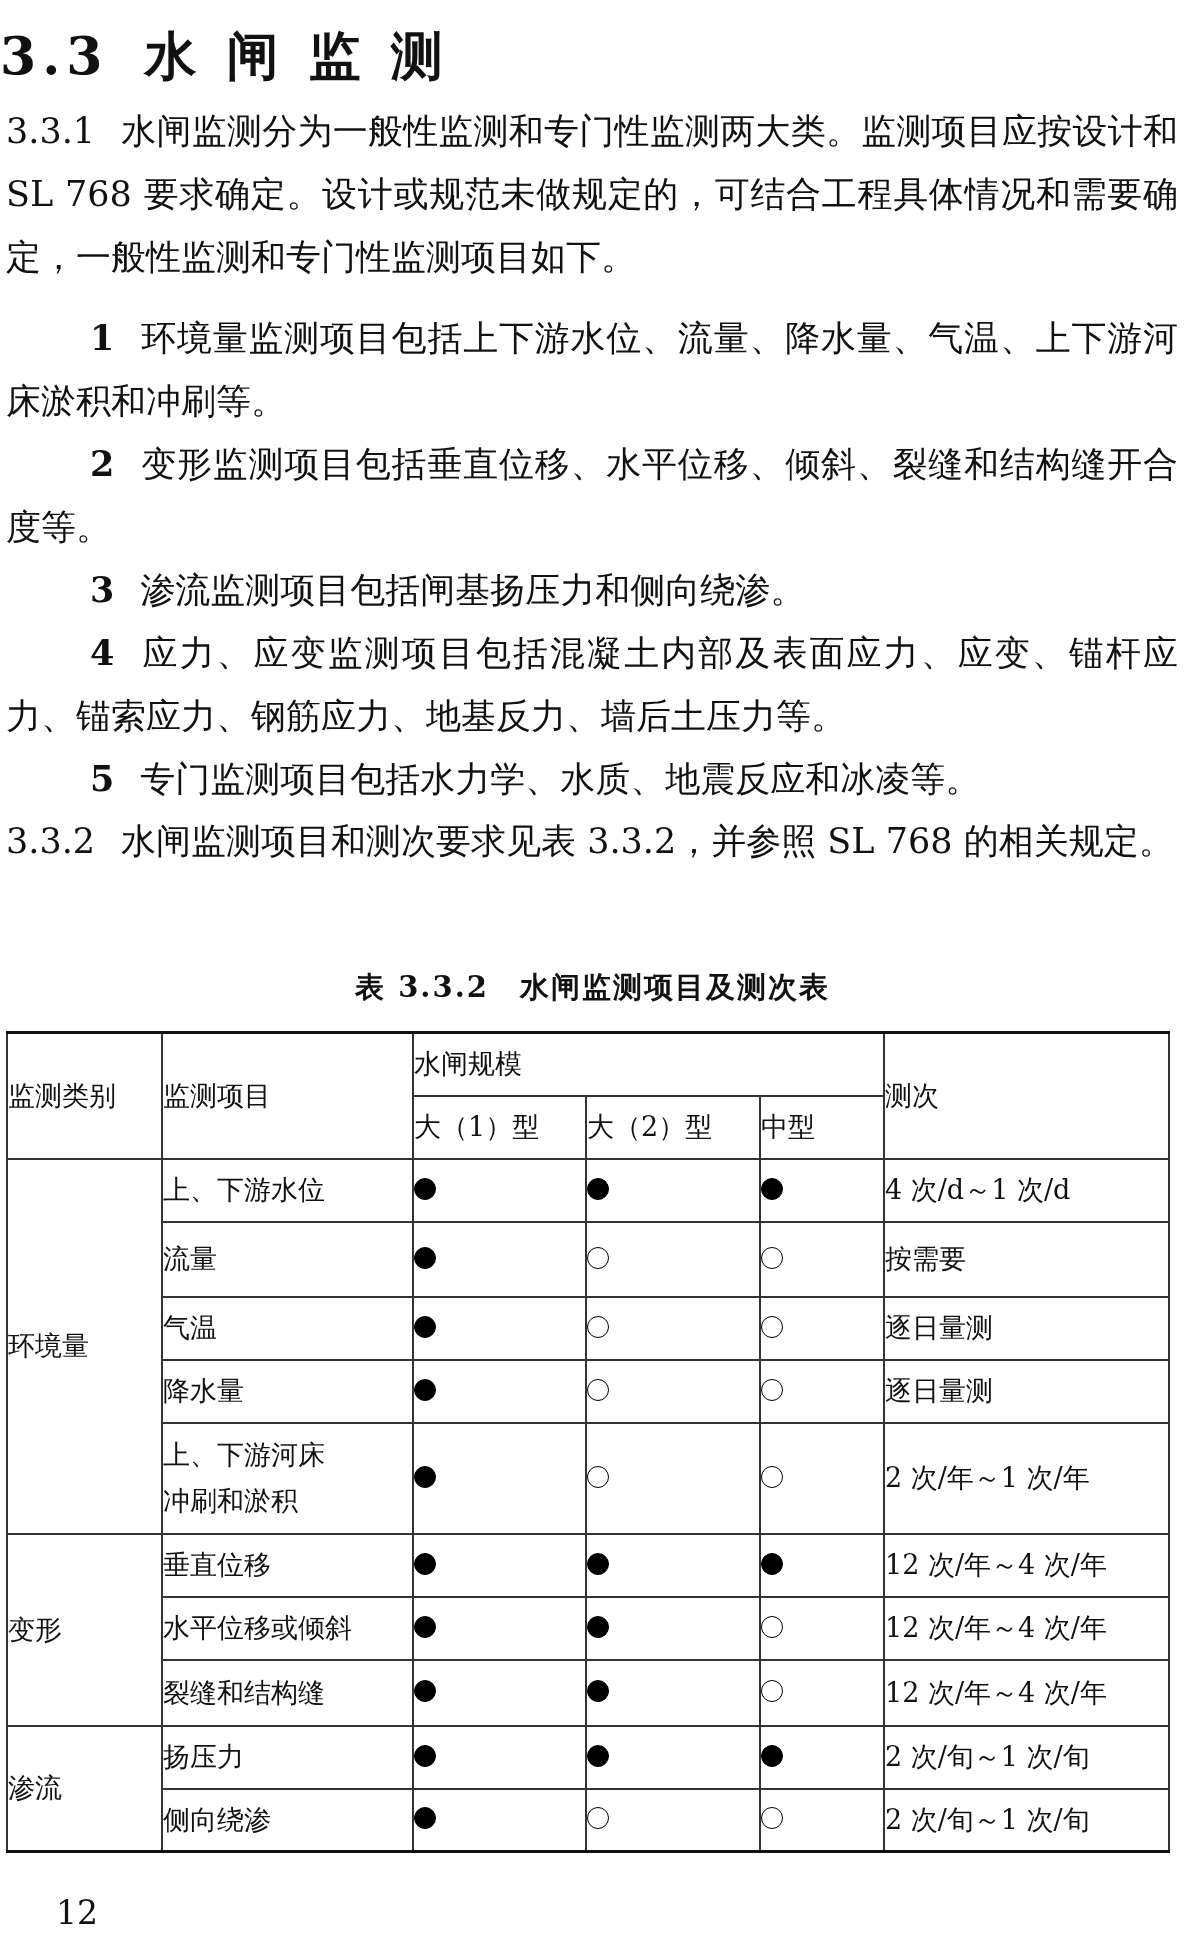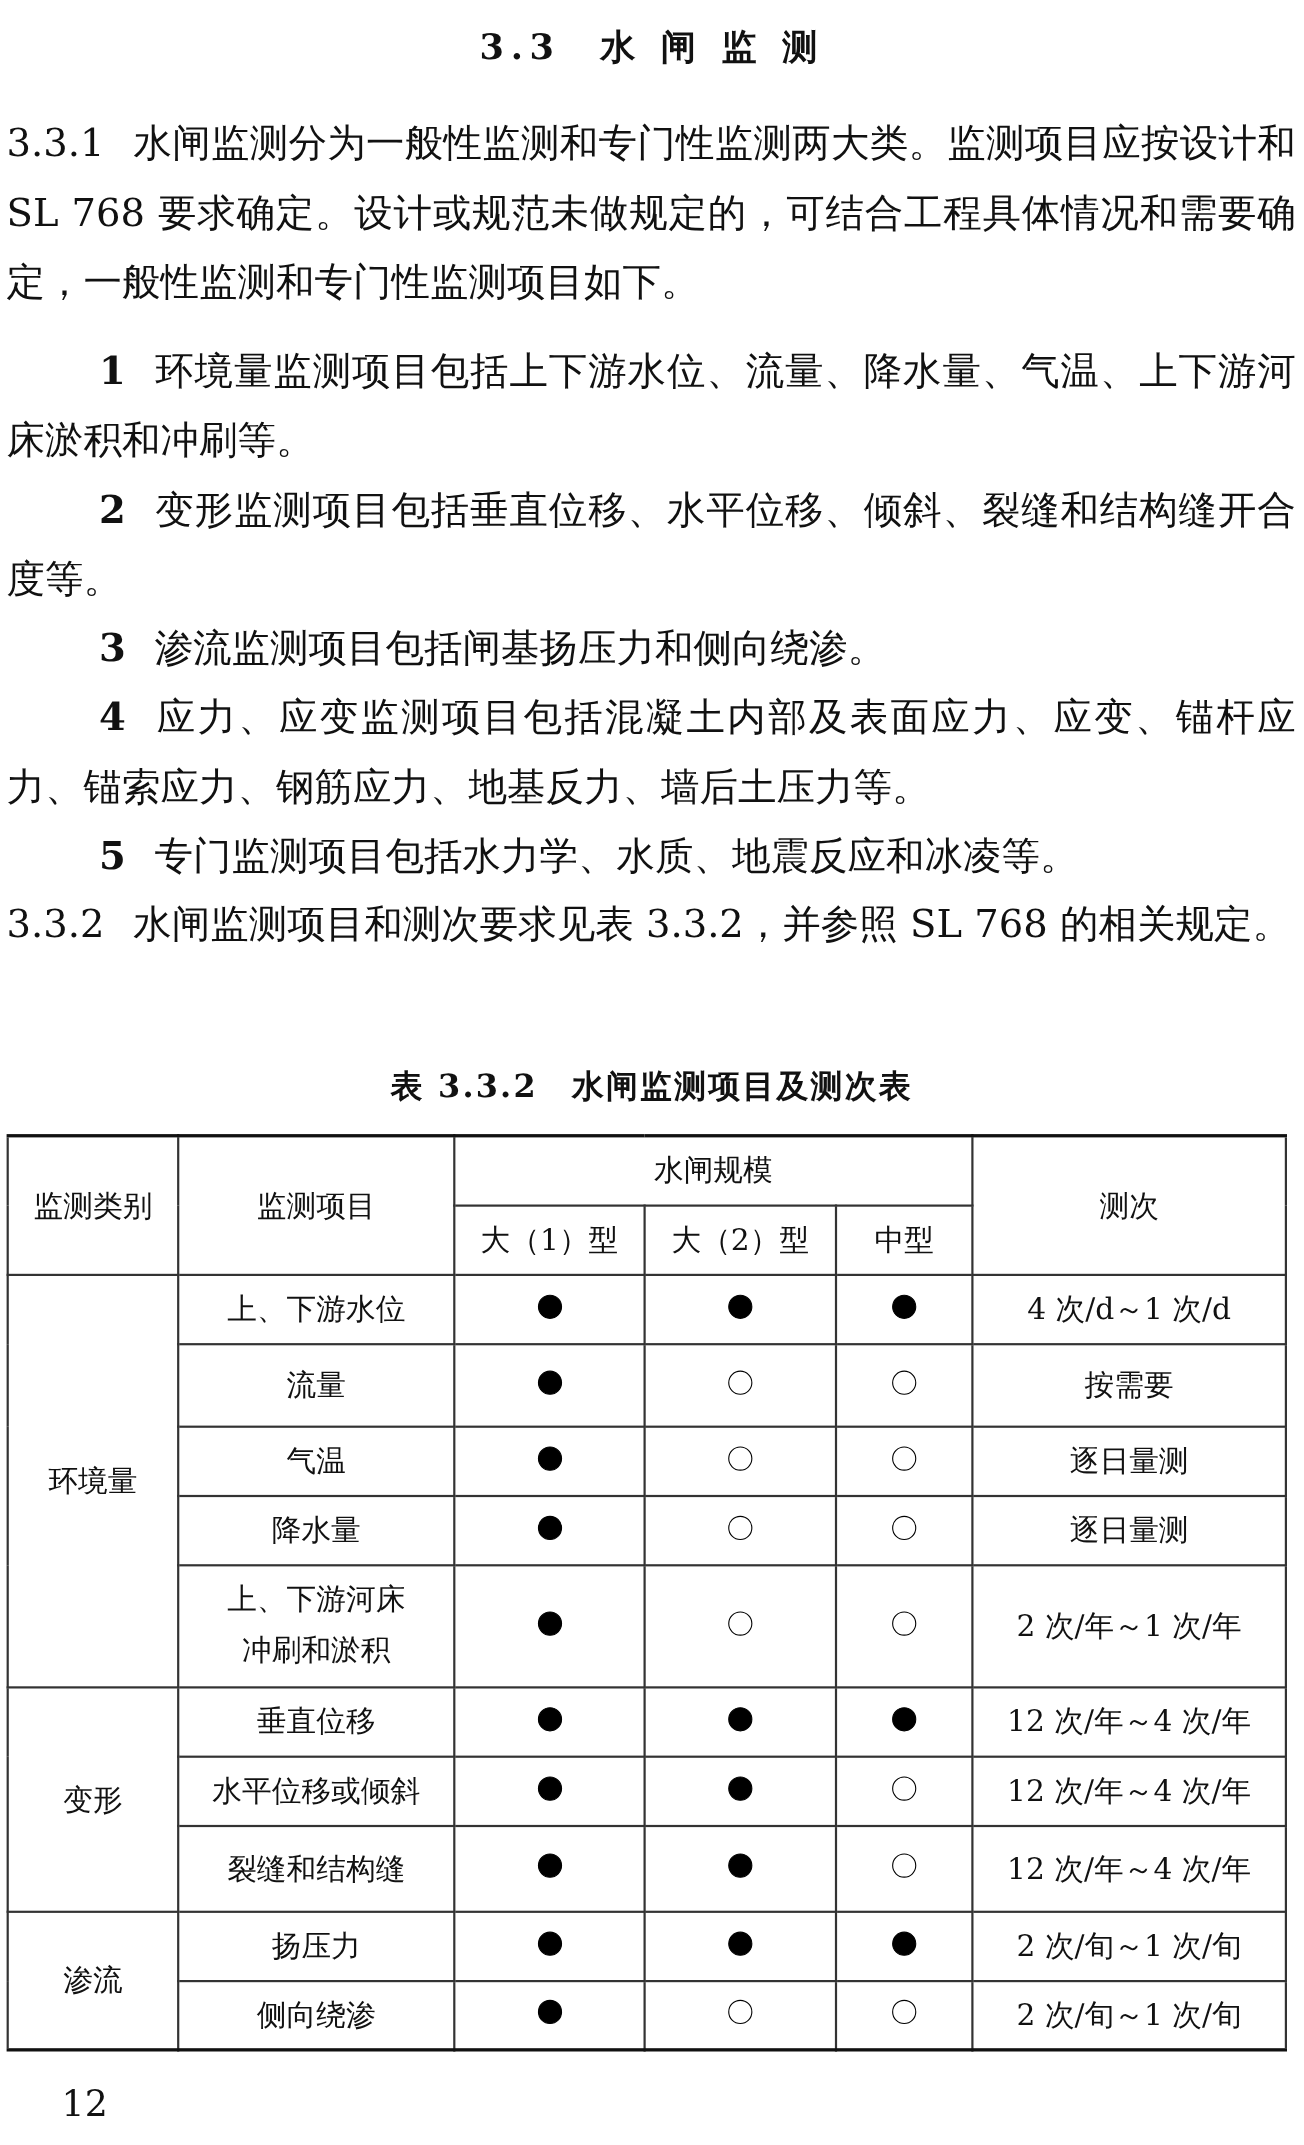--- a/index.html
+++ b/index.html
@@ -1,26 +1,26 @@
 <!DOCTYPE html>
 <html><head>
 <meta charset="utf-8">
 <style>
   html,body{margin:0;padding:0;background:#fff;}
   body{width:1185px;height:1950px;position:relative;overflow:hidden;color:#111;
        font-family:"DejaVu Serif","Liberation Serif",serif;}
-  .h-title{position:absolute;top:22px;left:0;width:1185px;text-align:center;font-size:32px;font-weight:bold;letter-spacing:6px;}
+  .h-title{position:absolute;top:22px;left:0;width:1185px;font-size:52px;font-weight:bold;letter-spacing:6px;}
   .h-title .num{margin-right:36px;}
   .para{position:absolute;left:6px;width:1172px;font-size:35px;line-height:63px;text-align:justify;}
   .para .sec{font-weight:normal;margin-right:26px;}
   .para .idx{font-weight:bold;margin-left:84px;margin-right:26px;}
   .tcap{position:absolute;top:968px;left:0;width:1185px;text-align:center;font-size:29px;font-weight:bold;letter-spacing:2px;}
   table{position:absolute;top:1031px;left:6px;width:1164px;border-collapse:collapse;font-size:27px;}
   table{border-top:3px solid #111;border-bottom:3px solid #111;border-left:2px solid #111;border-right:2px solid #111;}
-  td,th{border:2px solid #333;text-align:center;font-weight:normal;padding:0;margin-left:40px;}
+  td,th{border:2px solid #333;text-align:left;font-weight:normal;padding:0;margin-left:40px;}
   .c1{width:155px}.c2{width:251px}.c3{width:173px}.c4{width:174px}.c5{width:124px}
   .dot{display:inline-block;width:22px;height:22px;border-radius:50%;border:1.5px solid #000;box-sizing:border-box;}
   .dot.full{background:#000;}
   .page{position:absolute;left:56px;top:1893px;font-size:33px;}
 </style>
 </head>
 <body>
 
 <div class="h-title">
   <span class="num">3.3</span><span>水 闸 监 测</span>
@@ -106,21 +106,21 @@
         <td><span class="dot full"></span></td>
         <td>12 次/年～4 次/年</td>
       </tr>
       <tr style="height: 63px;">
         <td>水平位移或倾斜</td>
         <td><span class="dot full"></span></td>
         <td><span class="dot full"></span></td>
         <td><span class="dot"></span></td>
         <td>12 次/年～4 次/年</td>
       </tr>
-      <tr style="height: 78px;">
+      <tr style="height: 66px;">
         <td>裂缝和结构缝</td>
         <td><span class="dot full"></span></td>
         <td><span class="dot full"></span></td>
         <td><span class="dot"></span></td>
         <td>12 次/年～4 次/年</td>
       </tr>
       <tr style="height: 63px;">
         <td rowspan="2">渗流</td>
         <td>扬压力</td>
         <td><span class="dot full"></span></td>

